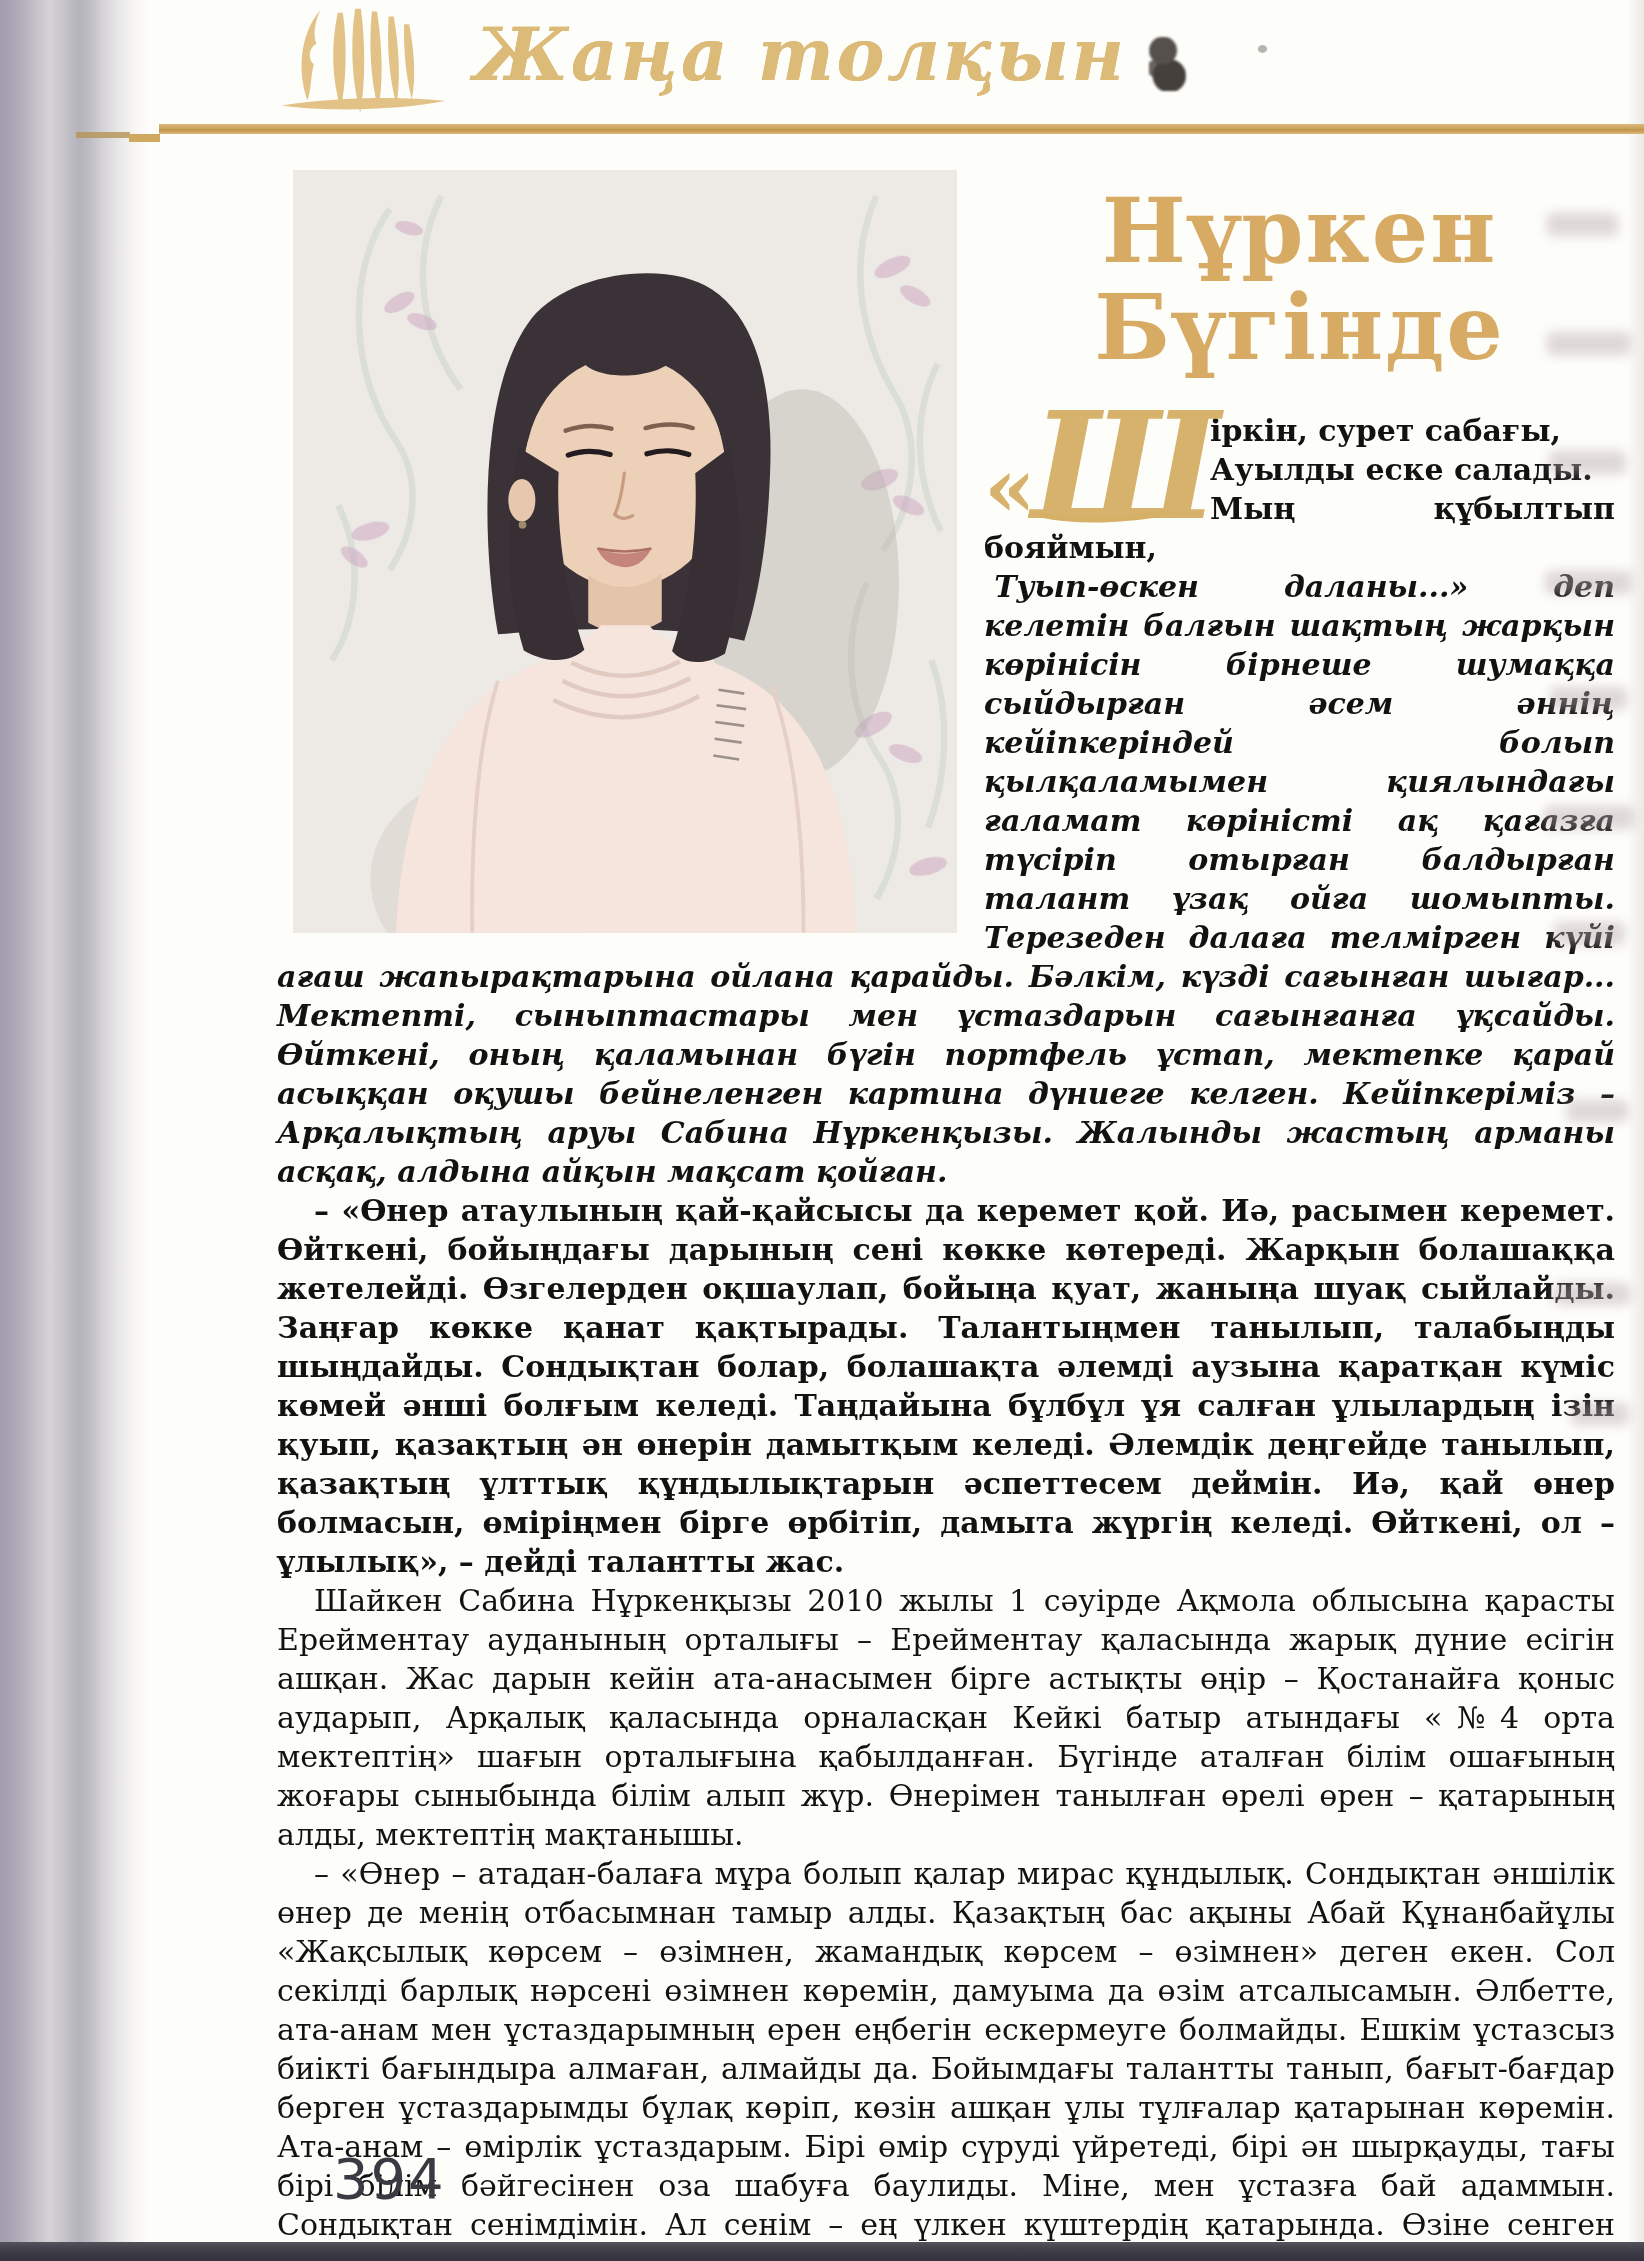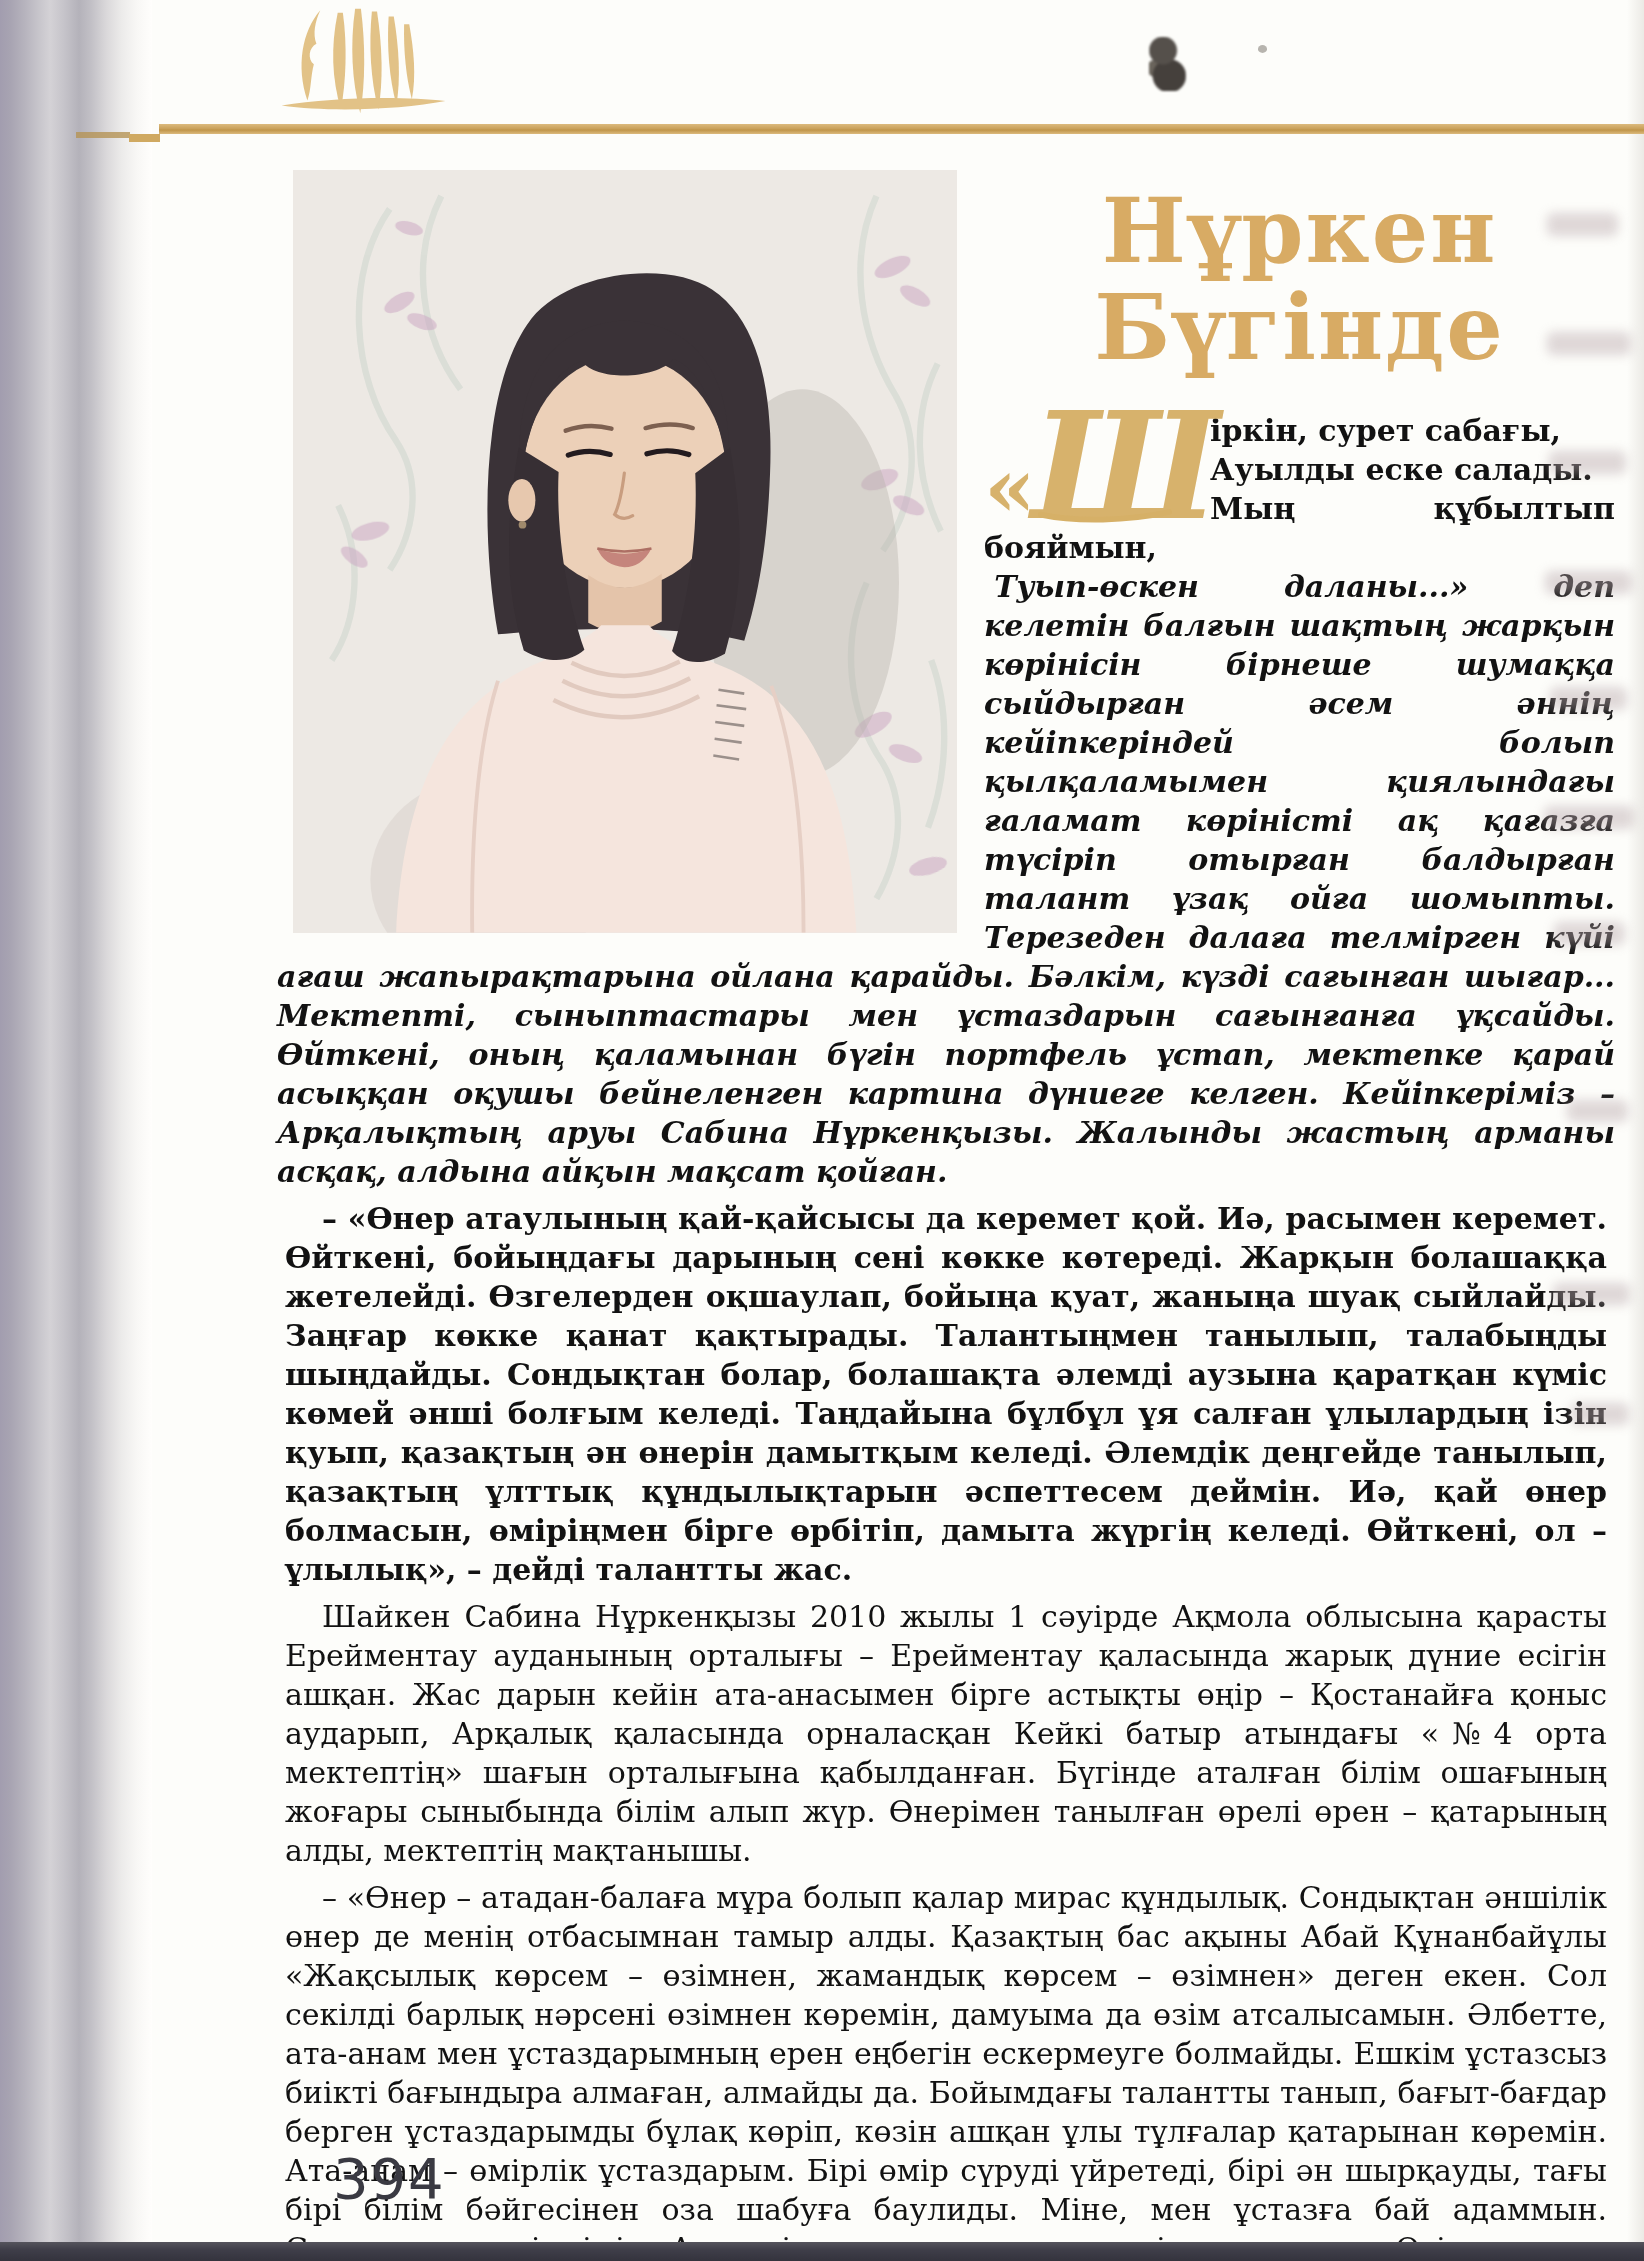--- a/index.html
+++ b/index.html
@@ -34,21 +34,21 @@
     color:#d8ab64;letter-spacing:1.9px;}
   .quote{margin-top:16px;font-weight:bold;font-size:30px;line-height:39px;}
   .dropcap{float:left;width:226px;height:110px;position:relative;color:#d7b26c;}
   .dc-q{position:absolute;left:0;top:35px;font-size:83px;line-height:1;}
   .dc-sh{position:absolute;left:48px;top:-19.3px;font-size:148px;line-height:1;font-style:italic;}
   .dc-swash{position:absolute;left:54px;top:97px;}
   .poem-line{margin-left:6.4px;}
   .poem-line.first{margin-top:34px;}
   .poem-line.third{margin-left:14px;}
   .lead{margin:0;text-indent:10.3px;font-style:italic;}
-  .para{margin:8px;text-indent:37px;}
+  .para{margin:0;text-indent:37px;}
   .para.bold{font-weight:bold;}
   .content p, .quote{font-size:30px;line-height:39px;}
   
   .bleed{position:absolute;border-radius:6.4px;background:#b9a9ad;opacity:.45;filter:blur(5.2px);}
   
   .page-num{position:absolute;left:333px;top:2146px;font-family:"DejaVu Sans","Liberation Sans",sans-serif;
     font-size:56px;color:#3a3a42;letter-spacing:1.9px;}
   .foot-bar{position:absolute;left:0;bottom:0;width:1645px;height:19.3px;
     background:linear-gradient(180deg,#55545c,#3f3e49 40%,#34333d);}
 </style>
@@ -66,20 +66,21 @@
         <path d="M78,8 C50,40 40,95 58,148 C64,132 63,110 68,92 C58,84 60,66 72,60 C66,45 70,25 78,8 Z"></path>
         <path d="M105,12 C94,65 96,115 110,162 C118,118 120,62 113,12 Z"></path>
         <path d="M132,6 C124,62 127,118 140,168 C148,120 148,60 141,6 Z"></path>
         <path d="M158,10 C153,62 156,116 168,162 C176,118 174,62 166,10 Z"></path>
         <path d="M184,18 C181,66 185,114 196,155 C203,115 200,66 192,18 Z"></path>
         <path d="M208,30 C207,72 211,112 220,146 C227,110 223,70 216,30 Z"></path>
         <path d="M18,156 C95,143 205,141 272,149 C205,162 95,167 18,156 Z"></path>
       </g>
     </svg>
   </div>
+  <div class="mag-title">Жаңа толқын</div>
   <div class="rule-main"></div>
   <div class="rule-left1"></div>
   <div class="rule-left2"></div>
   <div class="ink-blot"></div>
   <div class="ink-speck"></div>
 
   <div class="content">
 
     <div class="photo">
       <svg viewBox="0 0 1030 1183" xmlns="http://www.w3.org/2000/svg">

